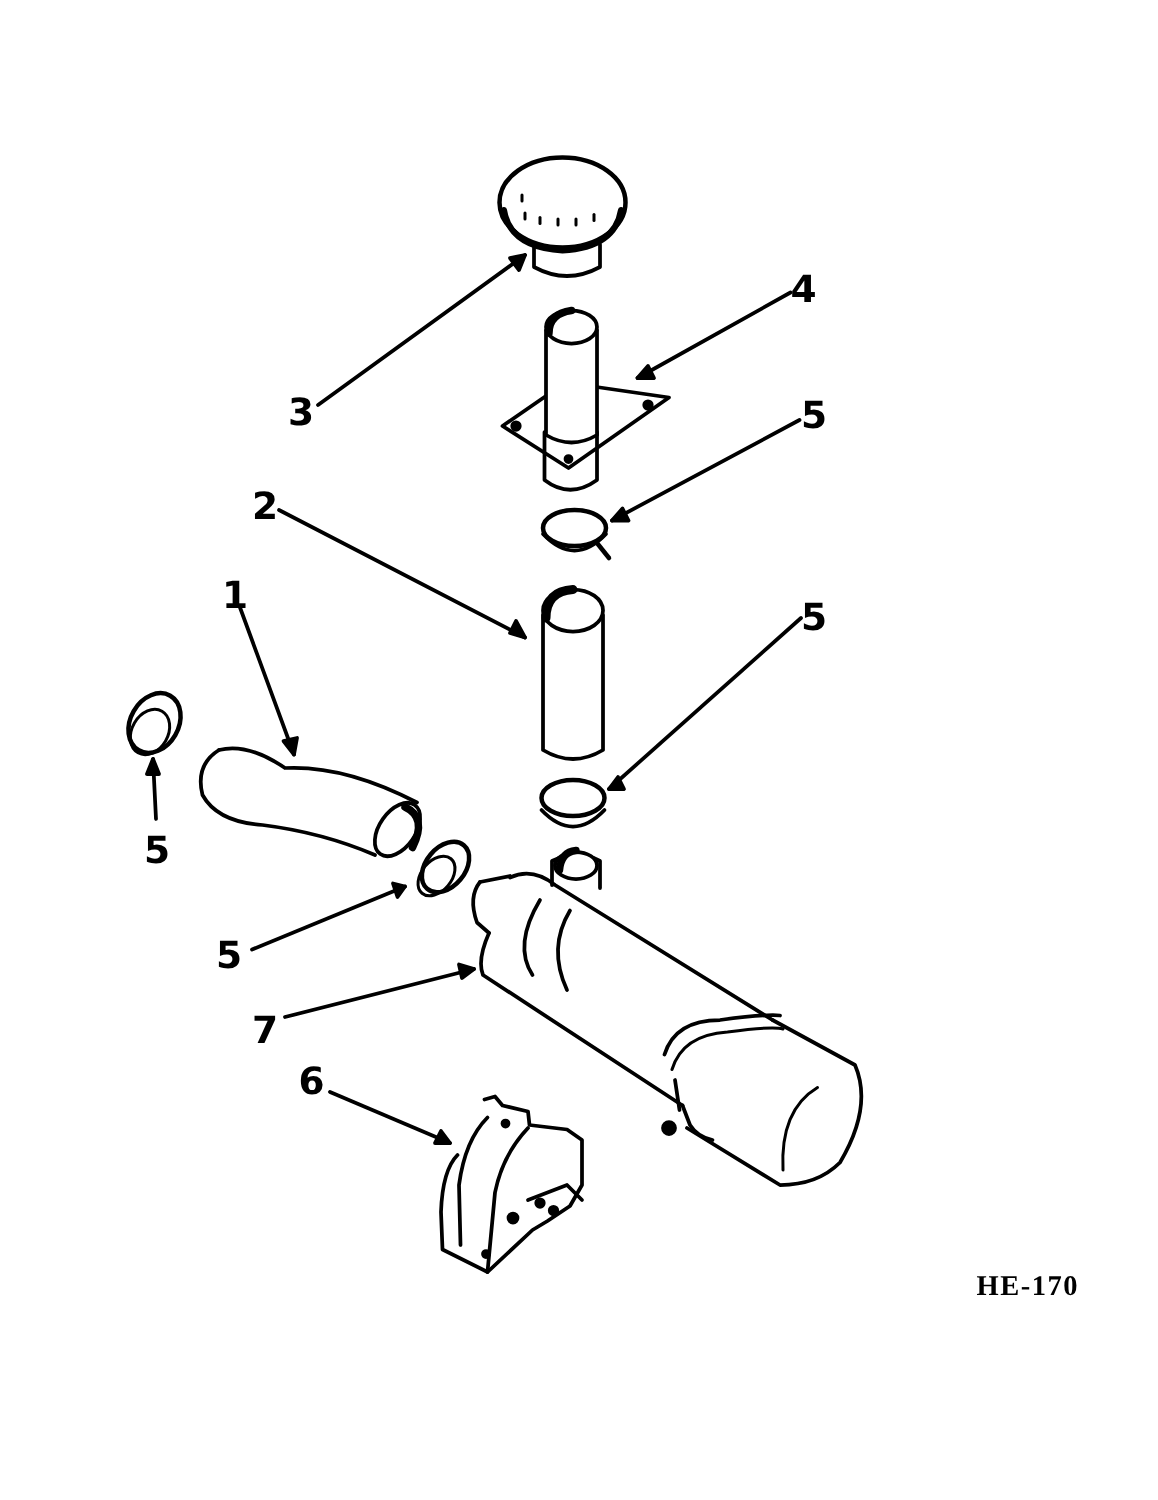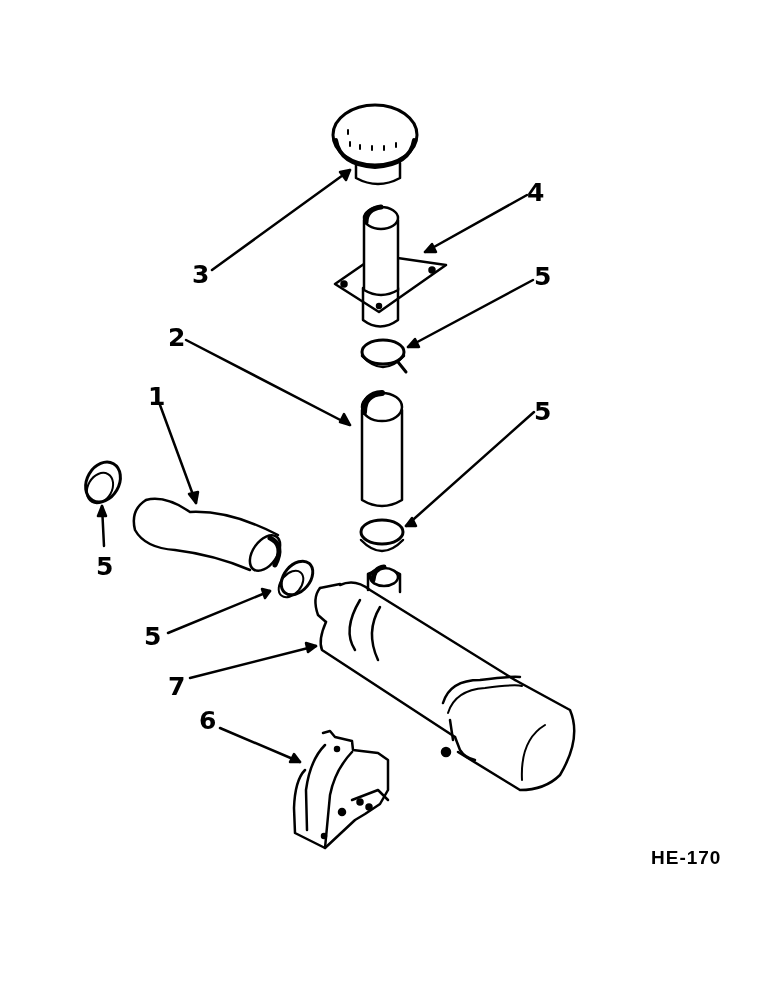--- a/index.html
+++ b/index.html
@@ -1,19 +1,19 @@
 <!DOCTYPE html>
 <html><head>
 <meta charset="utf-8">
 <style>
   html, body { margin: 0; padding: 0; background: #ffffff; }
   body { width: 772px; height: 1000px; position: relative; overflow: hidden; font-family: "DejaVu Sans", sans-serif; }
   #diagram { position: absolute; left: 0; top: 0; width: 772px; height: 1000px; }
   .callout { position: absolute; font-family: "DejaVu Sans", sans-serif; font-weight: bold; font-size: 25px; color: #000; line-height: 1; }
-  .figure-id { position: absolute; left: 651px; top: 847px; font-family: Liberation Sans, sans-serif; font-weight: bold; font-size: 19px; color: #000; letter-spacing: 1px; }
+  .figure-id { position: absolute; left: 651px; top: 847px; font-family: Liberation Serif, serif; font-weight: bold; font-size: 19px; color: #000; letter-spacing: 1px; }
 </style>
 </head>
 <body>
 
 <svg id="diagram" width="772" height="1000" viewBox="0 0 772 1000" xmlns="http://www.w3.org/2000/svg" fill="none" stroke="#000" stroke-width="2.5" stroke-linecap="round" stroke-linejoin="round">
 
   <g>
     <path d="M356 163 L356 178 Q378 190 400 178 L400 163"></path>
     <ellipse cx="375" cy="135" rx="42" ry="30" stroke-width="3"></ellipse>
     <path d="M336 140 Q340 165 375 167 Q410 165 414 140" stroke-width="4"></path>

